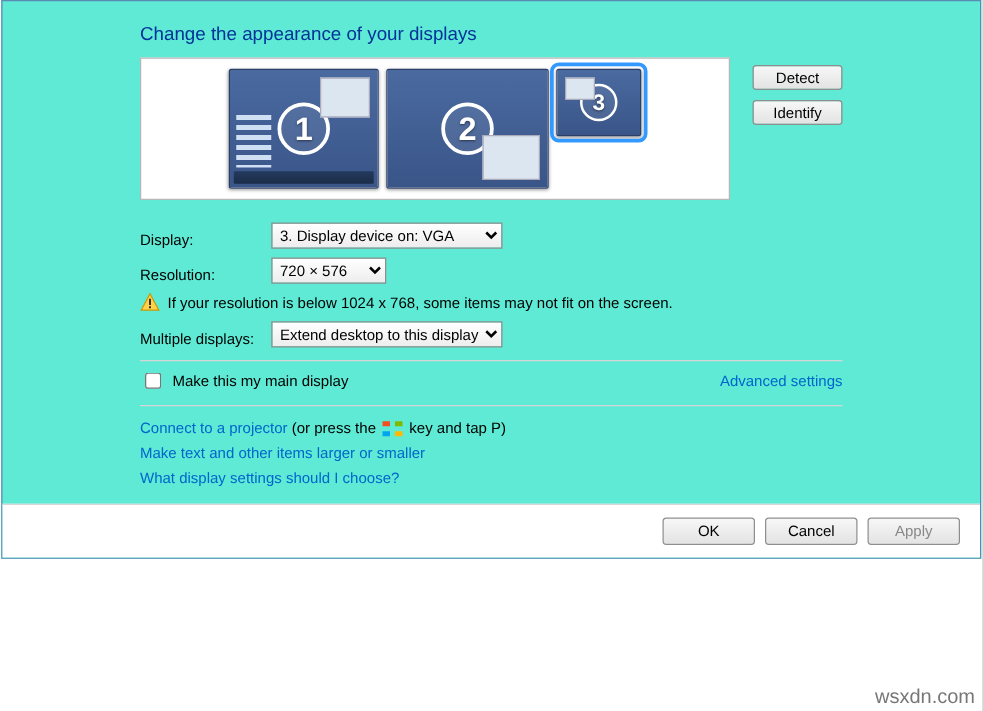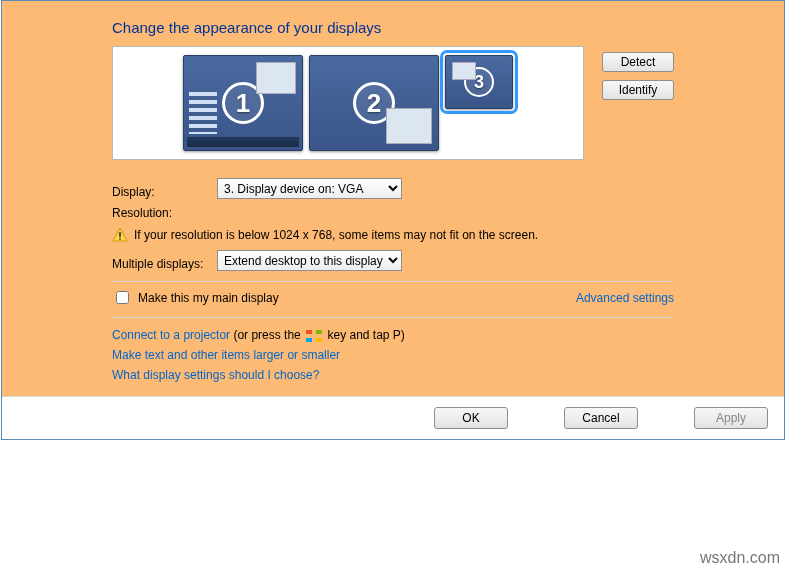--- a/index.html
+++ b/index.html
@@ -10,21 +10,21 @@
     background: #fff;
     color: #000;
     width: 786px;
     height: 569px;
     position: relative;
   }
   .window {
     border: 1px solid #5b8ab5;
     width: 784px;
     margin: 0 auto;
-    background: #fdba74;
+    background: #5eead4;
   }
   .content {
     padding: 18px 110px 8px 110px;
   }
   .title {
     color: #003399;
     font-size: 15px;
     margin-bottom: 10px;
   }
   .preview-row {
@@ -151,21 +151,21 @@
   .wk1{background:#f25022;left:0;top:0;}
   .wk2{background:#7fba00;right:0;top:0;}
   .wk3{background:#00a4ef;left:0;bottom:0;}
   .wk4{background:#ffb900;right:0;bottom:0;}
   .footer {
     border-top: 1px solid #d6d6d6;
     padding: 10px 16px;
     display:flex; justify-content:flex-end; gap:8px;
     background:#fff;
   }
-  .footer .btn { min-width:74px; padding:3px 14px;margin-left:48px; }
+  .footer .btn { min-width:74px; padding:3px 14px; }
   .watermark {
     position:absolute; right:6px; bottom:2px;
     color:#777; font-size:16px;
   }
 </style>
 </head>
 <body>
 
 <div class="window">
   <div class="content">
@@ -203,20 +203,23 @@
 
     <div class="form-row">
       <span class="form-label">Display:</span>
       <select class="combo" style="width:185px">
         <option>3. Display device on: VGA</option>
       </select>
     </div>
 
     <div class="form-row">
       <span class="form-label">Resolution:</span>
+      <select class="combo" style="width:92px">
+        <option>720 × 576</option>
+      </select>
     </div>
 
     <div class="warn-row">
       <svg class="warn-icon" viewBox="0 0 16 16">
         <polygon points="8,1 15,14 1,14" fill="#ffd24a" stroke="#cc9900" stroke-width="1"></polygon>
         <rect x="7.2" y="5" width="1.6" height="5" fill="#333"></rect>
         <rect x="7.2" y="11" width="1.6" height="1.6" fill="#333"></rect>
       </svg>
       <span>If your resolution is below 1024 x 768, some items may not fit on the screen.</span>
     </div>

